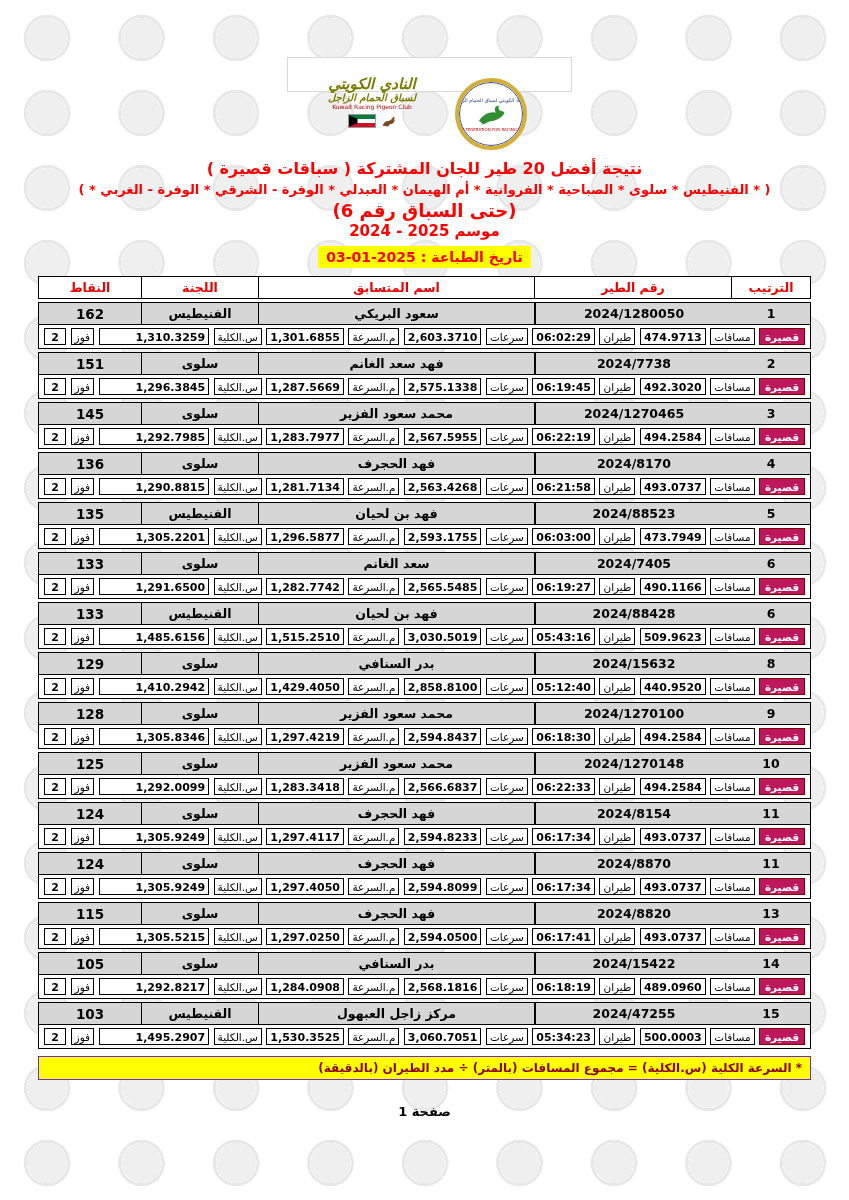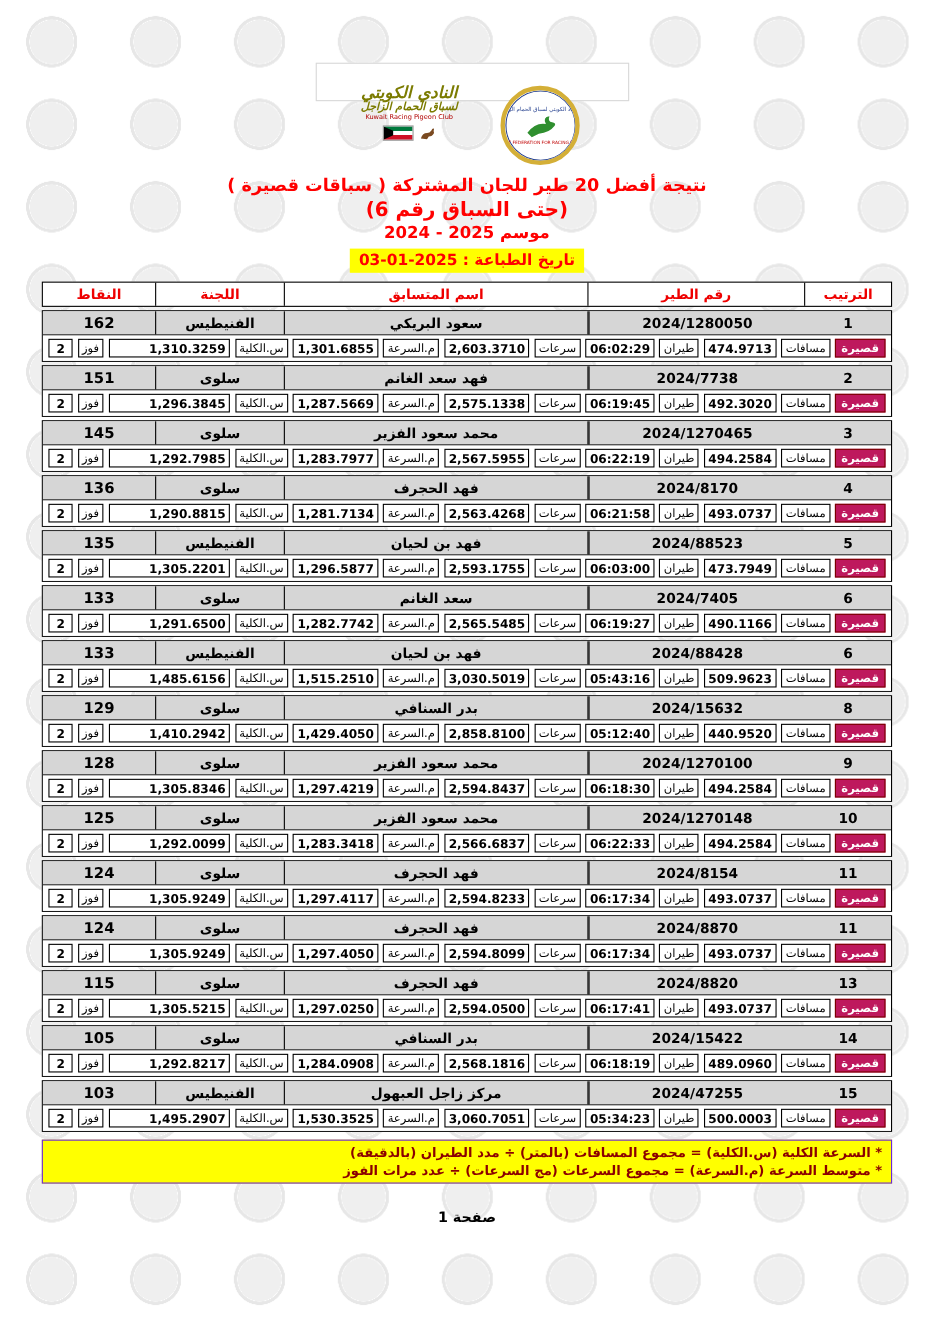--- a/index.html
+++ b/index.html
@@ -105,20 +105,21 @@
         <svg width="34" height="24" viewBox="0 0 40 30">
           <path d="M5 22 Q14 10 26 12 Q22 4 30 3 Q28 9 33 10 Q38 11 36 14 Q30 22 18 23 L10 27 Z" fill="#2f8f2f"></path>
         </svg>
         <div class="fed-bottom">KUWAIT FEDERATION FOR RACING PIGEON</div>
       </div>
     </div>
   </div>
 
   <div class="titles">
     <div class="t1">نتيجة أفضل 20 طير للجان المشتركة ( سباقات قصيرة )</div>
+    <div class="t2">( * الفنيطيس * سلوى * الصباحية * الفروانية * أم الهيمان * العبدلي * الوفرة - الشرقي * الوفرة - الغربي * )</div>
     <div class="t3">(حتى السباق رقم 6)</div>
     <div class="t4">
       <span>موسم</span>
       <span class="num">2024 - 2025</span>
     </div>
     <div class="t5">
       <span class="hl"><span>تاريخ الطباعة :</span>
       <span class="num">03-01-2025</span></span>
     </div>
   </div>
@@ -504,18 +505,17 @@
       <span class="box val num v-tot">1,495.2907</span>
       <span class="box lbl">فوز</span>
       <span class="box val num v-win">2</span>
     </div>
   </div>
 </div>
   </div>
 
   <div class="notes">
     <div>* السرعة الكلية (س.الكلية) = مجموع المسافات (بالمتر) ÷ مدد الطيران (بالدقيقة)</div>
-    <div>* متوسط السرعة (م.السرعة) = مجموع السرعات (مج السرعات) ÷ عدد مرات الفوز</div>
   </div>
 
   <div class="page-num">صفحة 1</div>
 
 </div>
 
 </body></html>

